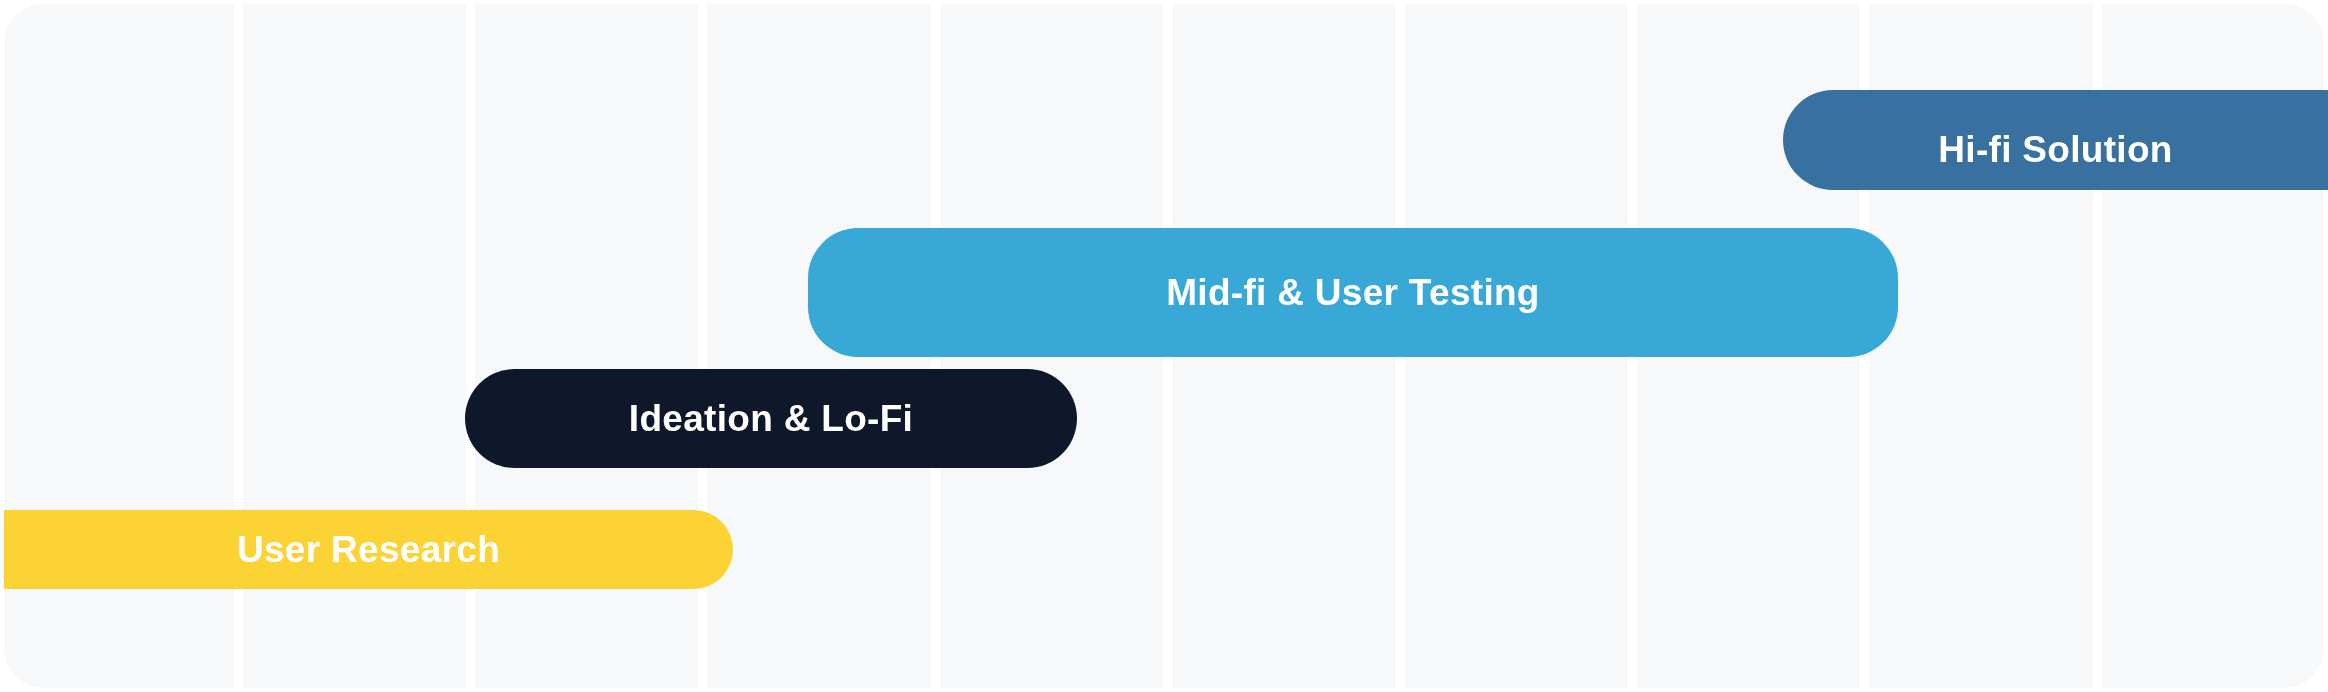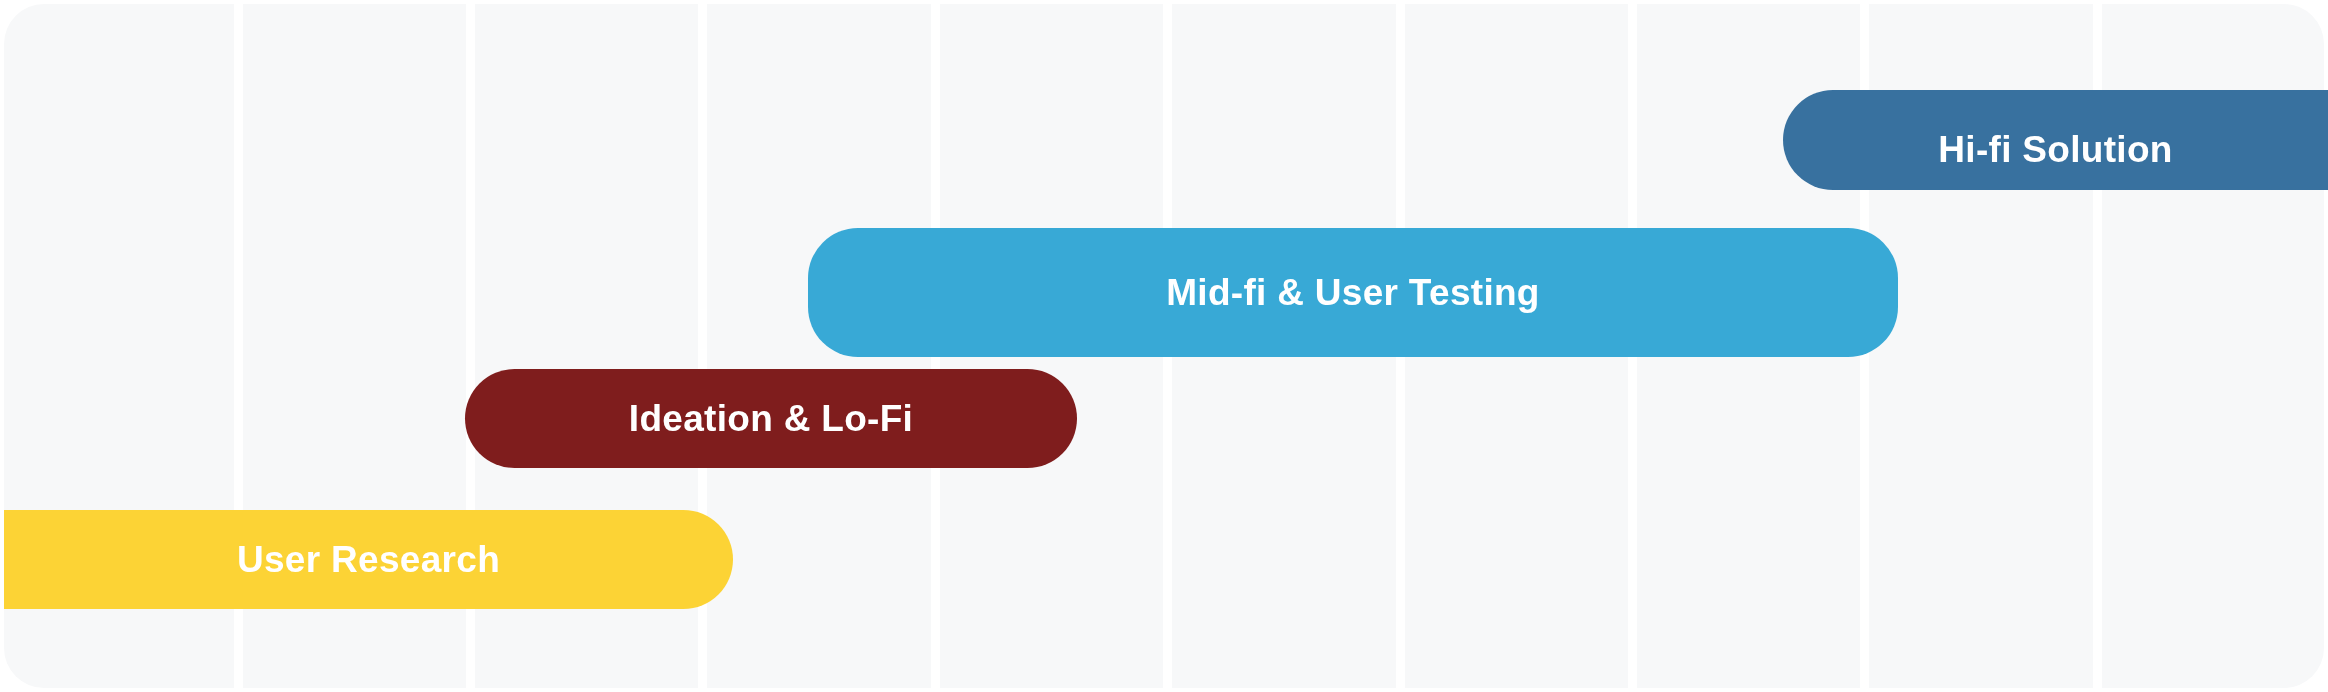--- a/index.html
+++ b/index.html
@@ -67,20 +67,20 @@
       <div class="separator" style="width: 9px; left: 1856.3px;"></div>
       <div class="separator" style="width: 9px; left: 2088.7px;"></div>
     </div>
   <div class="bars">
     <div class="bar" style="left: 1783px; top: 90px; width: 545px; height: 100px; background: rgb(56, 113, 159); border-radius: 50px 0px 0px 50px;">
       <span class="bar-label" style="color: rgb(255, 255, 255); margin-top: 20px;">Hi-fi Solution</span>
     </div>
     <div class="bar" style="left: 808px; top: 228px; width: 1090px; height: 129px; background: rgb(56, 169, 214); border-radius: 50px;">
       <span class="bar-label" style="color: rgb(255, 255, 255);">Mid-fi &amp; User Testing</span>
     </div>
-    <div class="bar" style="left: 465px; top: 369px; width: 612px; height: 99px; background: #7f1d1d; border-radius: 49.5px;">
+    <div class="bar" style="left: 465px; top: 369px; width: 612px; height: 99px; background: #0f172a; border-radius: 49.5px;">
       <span class="bar-label" style="color: rgb(255, 255, 255);">Ideation &amp; Lo-Fi</span>
     </div>
-    <div class="bar" style="left: 4px; top: 510px; width: 729px; height: 99px; background: rgb(252, 211, 53); border-radius: 0px 49.5px 49.5px 0px;">
+    <div class="bar" style="left: 4px; top: 510px; width: 729px; height: 79px; background: rgb(252, 211, 53); border-radius: 0px 49.5px 49.5px 0px;">
       <span class="bar-label" style="color: rgb(255, 255, 255);">User Research</span>
     </div>
   </div>
 </div>
 
 </body></html>

